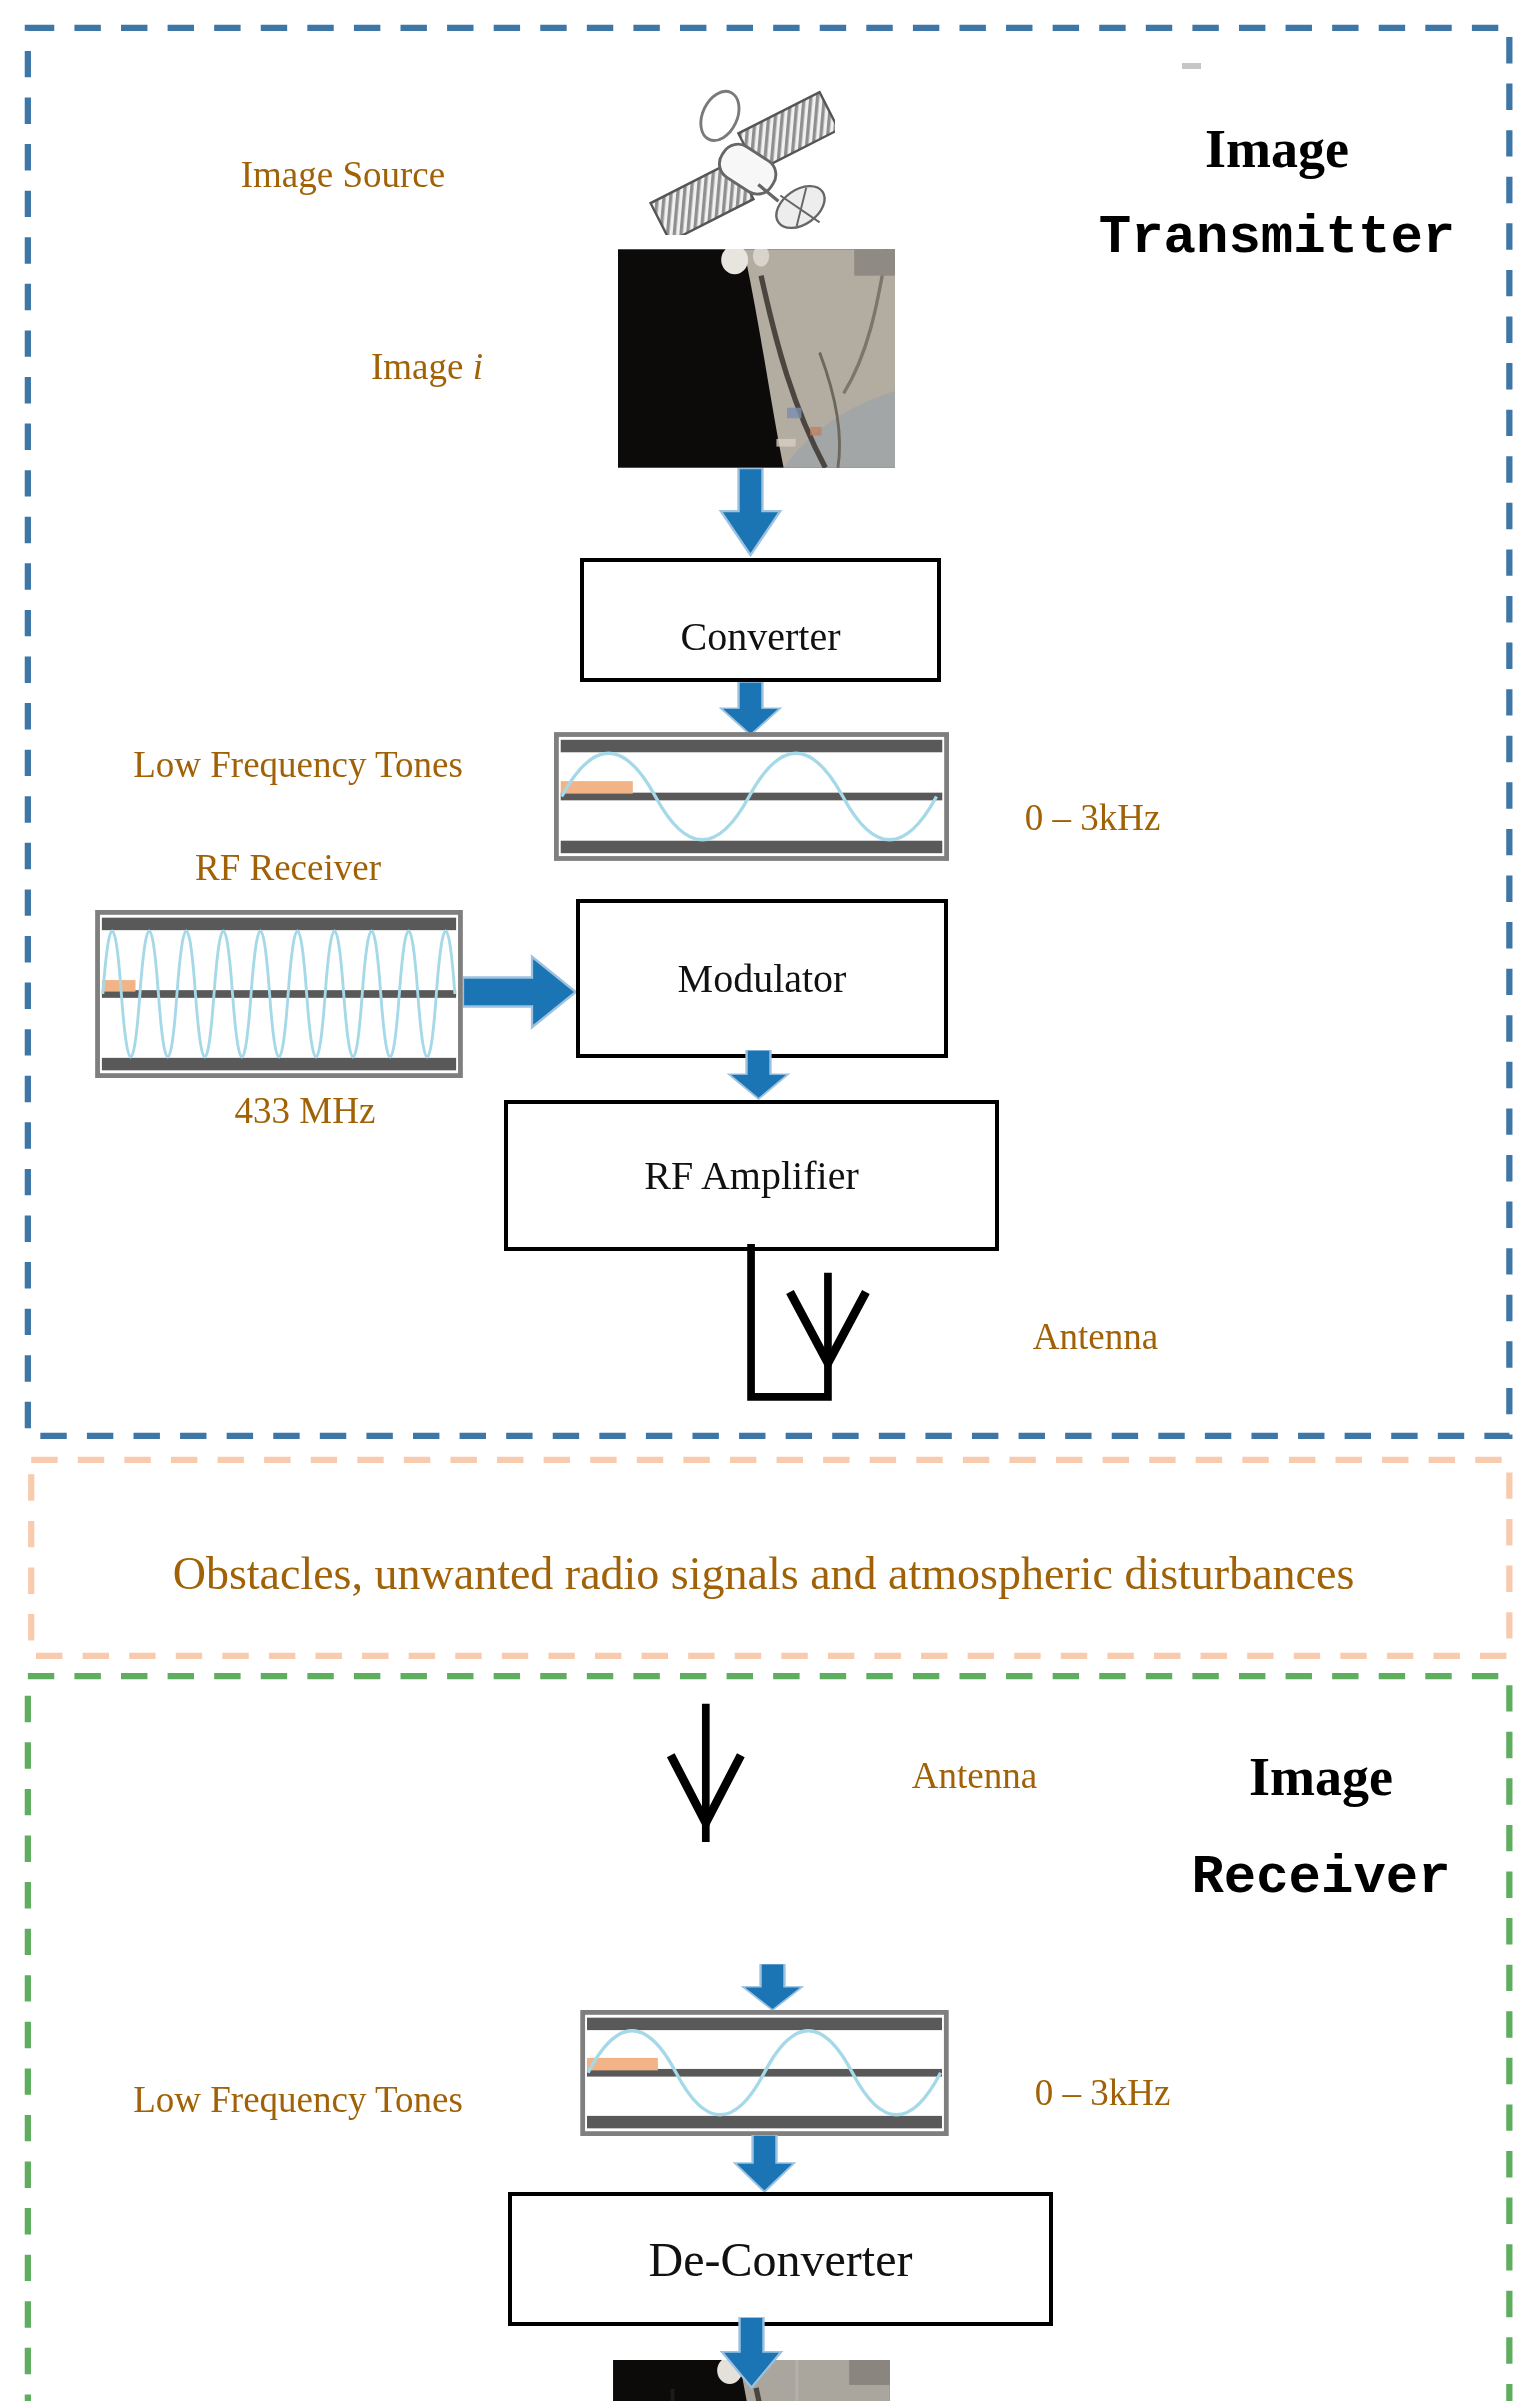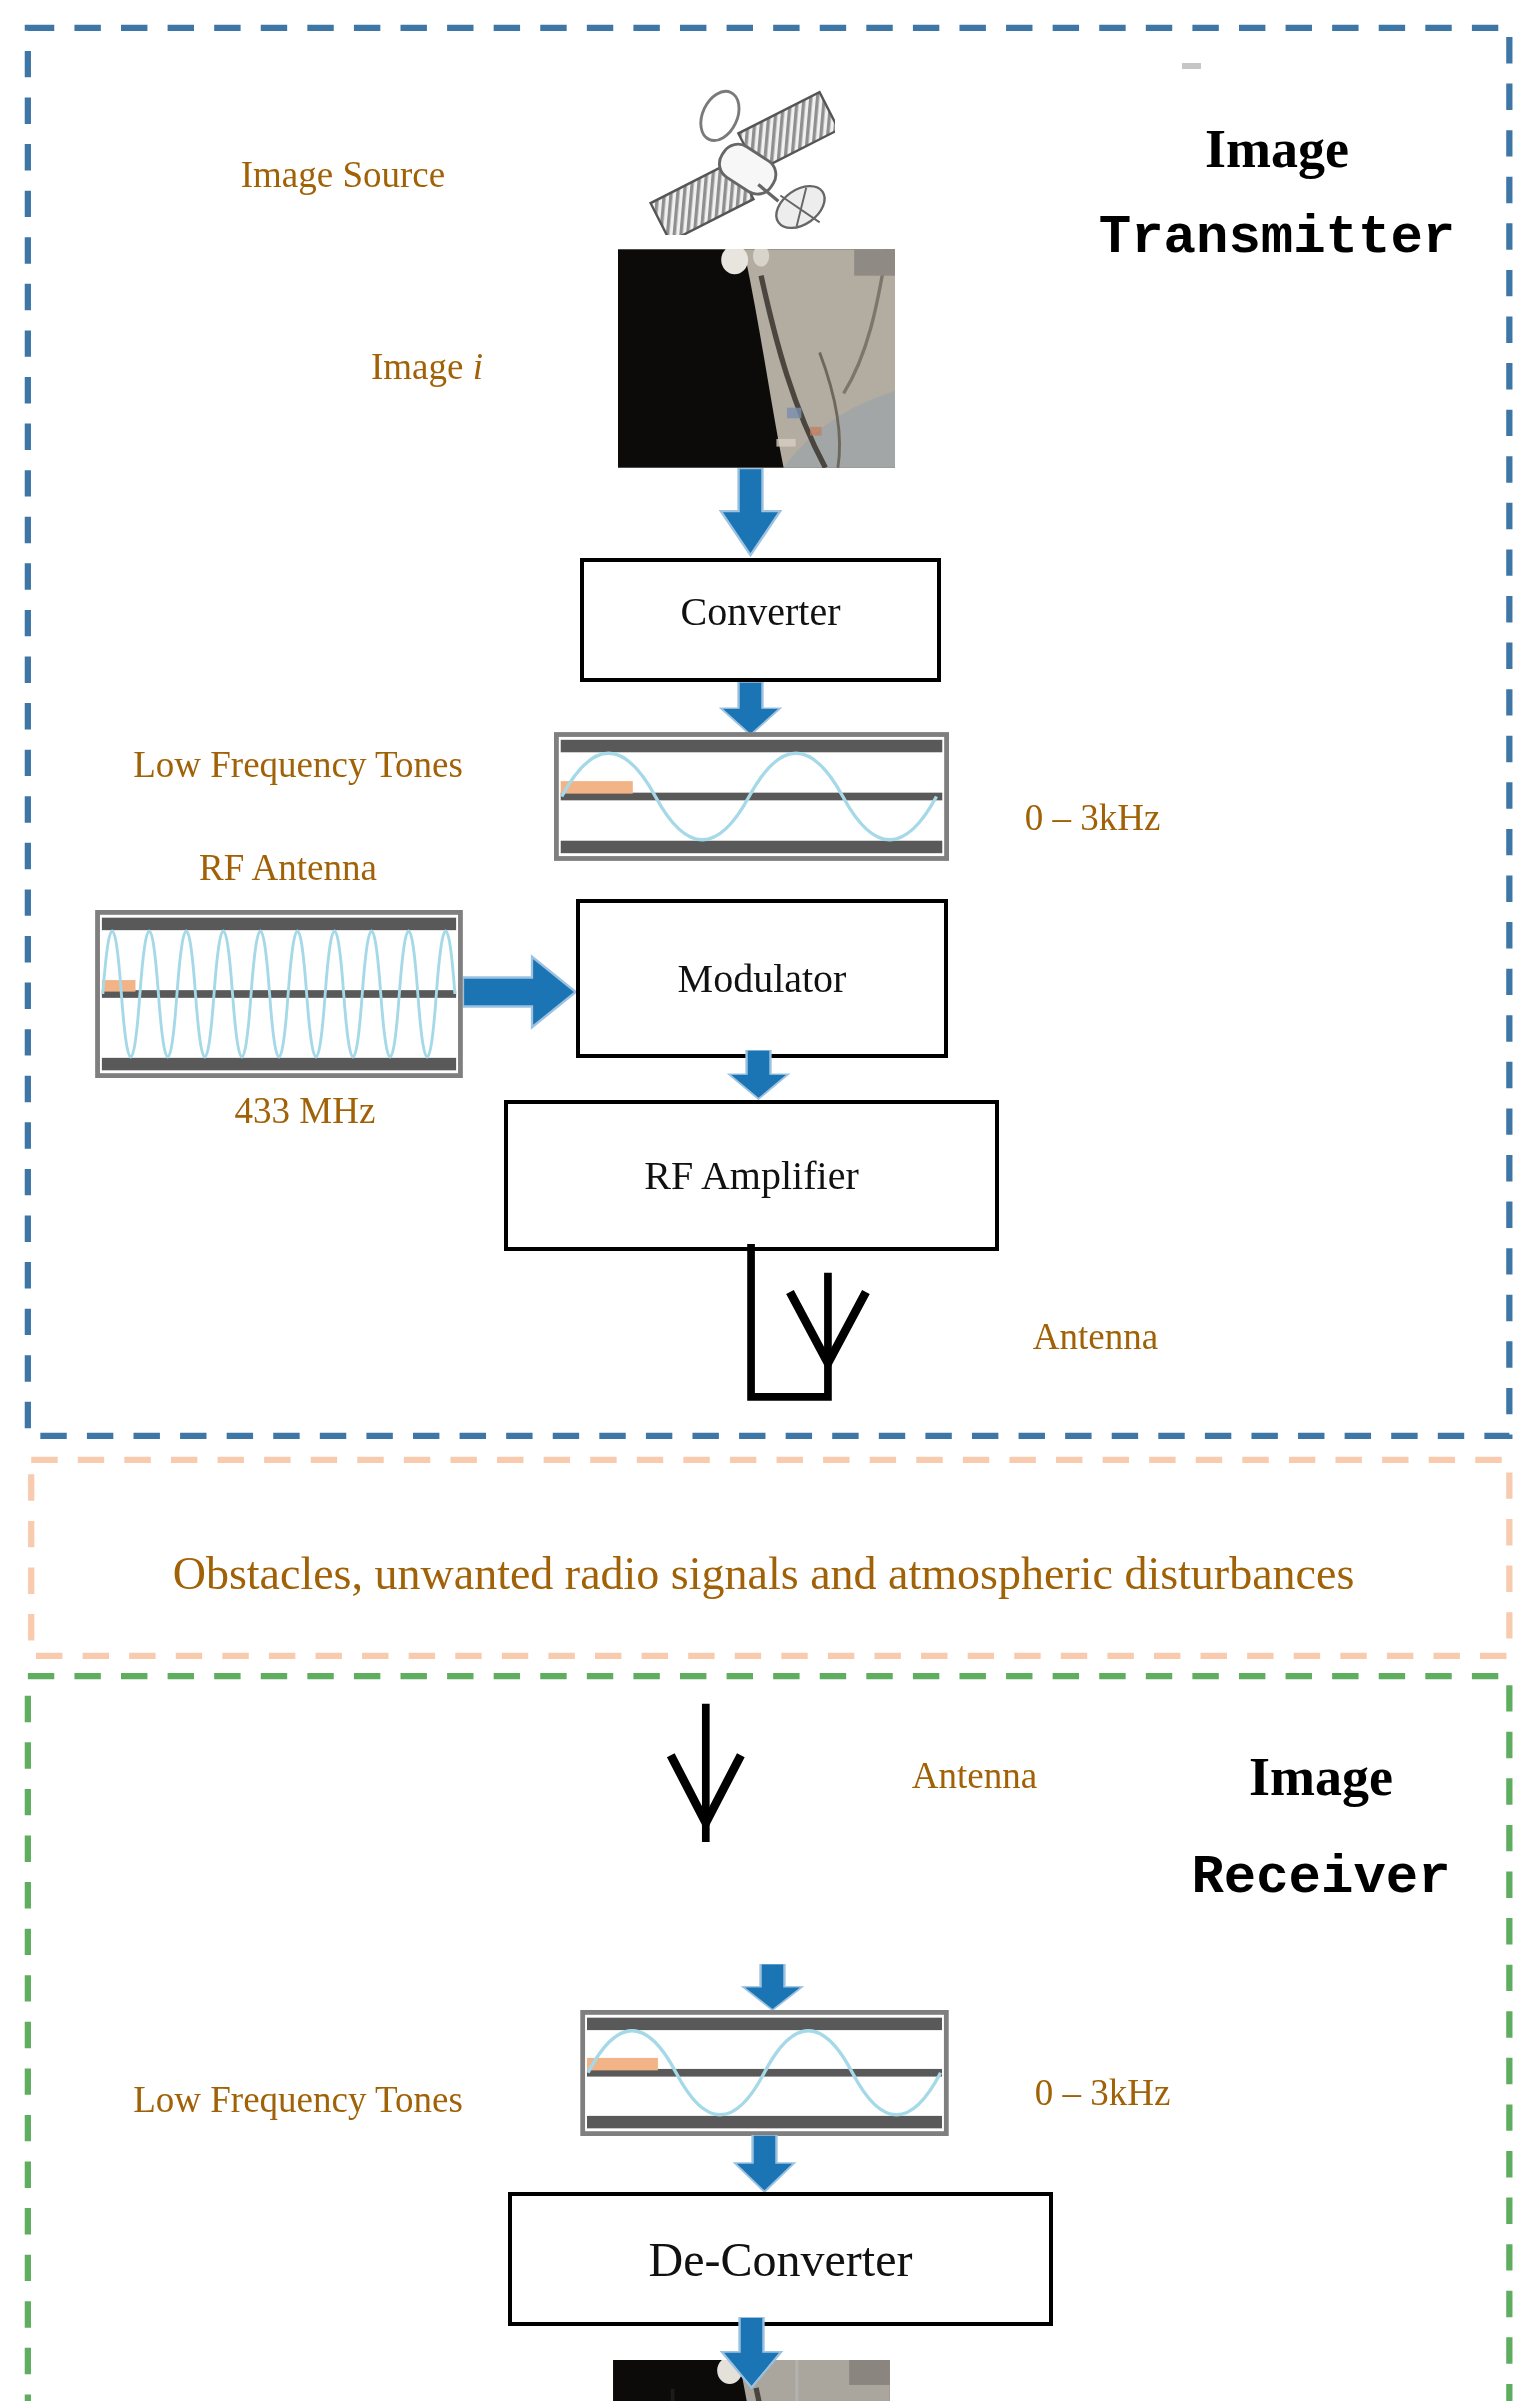--- a/index.html
+++ b/index.html
@@ -73,42 +73,42 @@
 
   <div class="label" style="left:307px;top:345px;width:240px;font-size:37px;">
     <span>Image</span>
     <i>i</i>
   </div>
 
   <svg class="abs" style="left:717px;top:468px;" width="67" height="89" viewBox="0 0 140 190" preserveAspectRatio="none">
     <polygon points="45,0 95,0 95,92 132,92 70,186 8,92 45,92" stroke-width="5" stroke="#9CC2E0" fill="#1B74B4"></polygon>
   </svg>
 
-  <div class="box" style="left:580px;top:558px;width:361px;height:124px;align-items:center;padding-bottom:18px;box-sizing:border-box;">
+  <div class="box" style="left:580px;top:558px;width:361px;height:124px;align-items:flex-end;padding-bottom:18px;box-sizing:border-box;">
     <span>Converter</span>
   </div>
 
   <svg class="abs" style="left:717px;top:682px;" width="67" height="54" viewBox="0 0 140 190" preserveAspectRatio="none">
     <polygon points="45,0 95,0 95,92 132,92 70,186 8,92 45,92" stroke-width="5" stroke="#9CC2E0" fill="#1B74B4"></polygon>
   </svg>
 
   <div class="label" style="left:82px;top:743px;width:432px;">Low Frequency Tones</div>
 
   <svg class="abs" style="left:554px;top:732px;" width="395" height="129" viewBox="0 0 822 268">
     <rect x="5" y="5" width="812" height="258" fill="#ffffff" stroke-width="10" stroke="#7F7F7F"></rect>
     <rect x="14" y="16" width="794" height="26" fill="#595959"></rect>
     <rect x="14" y="226" width="794" height="26" fill="#595959"></rect>
     <rect x="14" y="126" width="794" height="16" fill="#595959"></rect>
     <rect x="14" y="102" width="150" height="26" fill="#F2B387"></rect>
     <path d="M16,134 c65,-120 130,-120 195,0 c65,120 130,120 195,0 c65,-120 130,-120 195,0 c65,120 130,120 195,0" fill="none" stroke-width="7" stroke="#A6D9E8"></path>
   </svg>
 
   <div class="label" style="left:989px;top:796px;width:207px;">0 – 3kHz</div>
 
-  <div class="label" style="left:144px;top:846px;width:288px;">RF Antenna</div>
+  <div class="label" style="left:144px;top:846px;width:288px;">RF Receiver</div>
 
   <svg class="abs" style="left:95px;top:910px;" width="368" height="168" viewBox="0 0 766 350">
     <rect x="5" y="5" width="756" height="340" fill="#ffffff" stroke-width="10" stroke="#7F7F7F"></rect>
     <rect x="14" y="16" width="738" height="26" fill="#595959"></rect>
     <rect x="14" y="308" width="738" height="26" fill="#595959"></rect>
     <rect x="14" y="167" width="738" height="16" fill="#595959"></rect>
     <rect x="14" y="146" width="70" height="24" fill="#F2B387"></rect>
     <path d="M16,175 c13,-175 26,-175 38.6,0 c13,175 26,175 38.6,0 c13,-175 26,-175 38.6,0 c13,175 26,175 38.6,0 c13,-175 26,-175 38.6,0 c13,175 26,175 38.6,0 c13,-175 26,-175 38.6,0 c13,175 26,175 38.6,0 c13,-175 26,-175 38.6,0 c13,175 26,175 38.6,0 c13,-175 26,-175 38.6,0 c13,175 26,175 38.6,0 c13,-175 26,-175 38.6,0 c13,175 26,175 38.6,0 c13,-175 26,-175 38.6,0 c13,175 26,175 38.6,0 c13,-175 26,-175 38.6,0 c13,175 26,175 38.6,0 c13,-175 26,-175 38.6,0" fill="none" stroke-width="6" stroke="#A6D9E8"></path>
   </svg>
 

